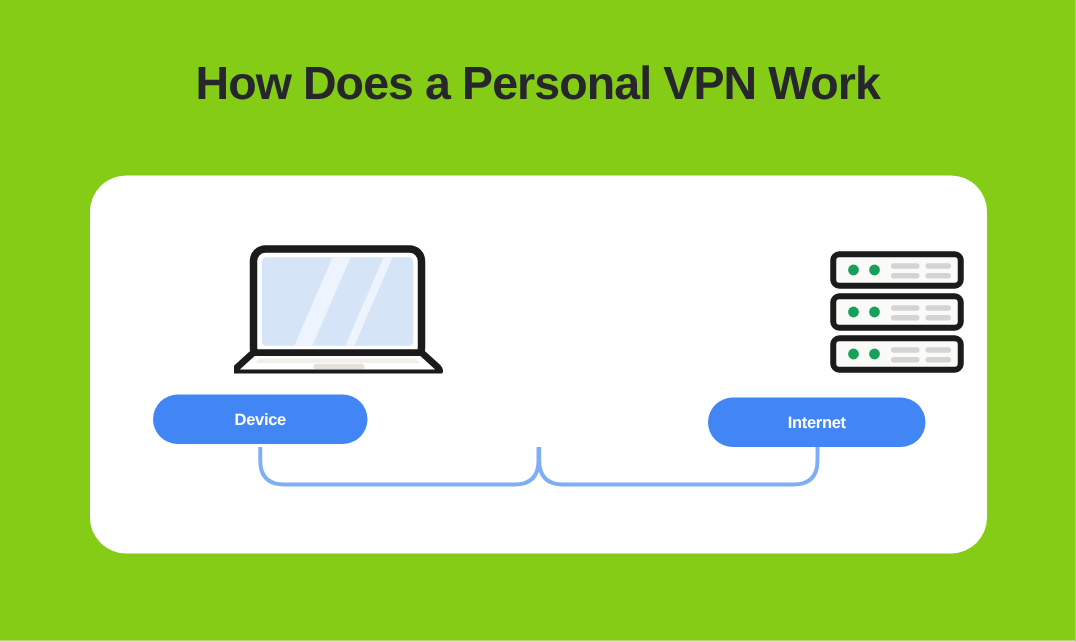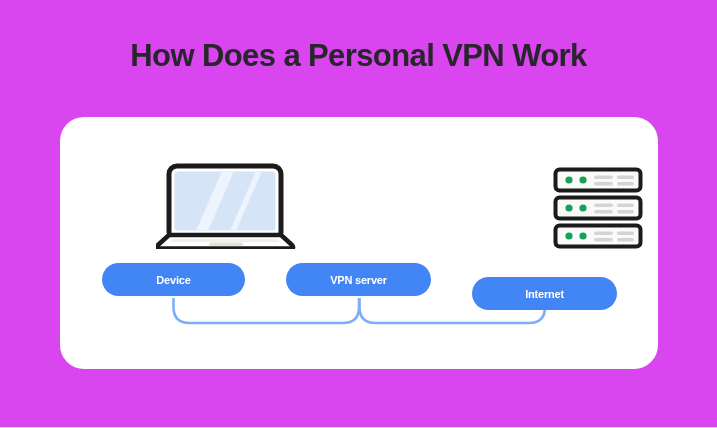--- a/index.html
+++ b/index.html
@@ -10,21 +10,21 @@
     width: 717px;
     height: 428px;
     background: #F2EFEA;
     font-family: "Liberation Sans", sans-serif;
     overflow: hidden;
     position: relative;
   }
   #infographic {
     position: absolute;
     inset: 0;
-    background: #d946ef;
+    background: #84cc16;
     border-bottom: 1px solid #E2DED7;
     box-sizing: border-box;
     padding-left: 44px;
   }
 
   
   #title {
     position: absolute;
     top: 38px;
     left: 0;
@@ -85,21 +85,21 @@
     font-weight: bold;
     display: flex;
     align-items: center;
     justify-content: center;
     letter-spacing: -0.2px;
     font-family: "Liberation Sans", sans-serif;
     box-sizing: border-box;
   }
   #pill-device   { left: 42px;  top: 146px; width: 143px; }
   #pill-server   { left: 226px; top: 146px; width: 145px; }
-  #pill-internet { left: 412px; top: 160px; width: 145px; }
+  #pill-internet { left: 412px; top: 148px; width: 145px; }
 </style>
 </head>
 <body>
 
 <div id="infographic">
 
   <div id="title">How Does a Personal VPN Work</div>
 
   <div id="card">
 
@@ -158,18 +158,17 @@
       
     </div>
 
     <svg id="connectors" viewBox="0 0 598 252">
       <path d="M113.5 181 L113.5 190 Q113.5 206 129.5 206 L283 206 Q299 206 299 190 L299 181" fill="none" stroke="#7DAEF6" stroke-width="2.6"></path>
       <path d="M299.5 181 L299.5 190 Q299.5 206 315.5 206 L469 206 Q485 206 485 190 L485 181" fill="none" stroke="#7DAEF6" stroke-width="2.6"></path>
     </svg>
 
     <div id="pill-device" class="pill">Device</div>
 
-    <div id="pill-server" class="pill">VPN server</div>
 
     <div id="pill-internet" class="pill">Internet</div>
 
   </div>
 </div>
 
 </body></html>

